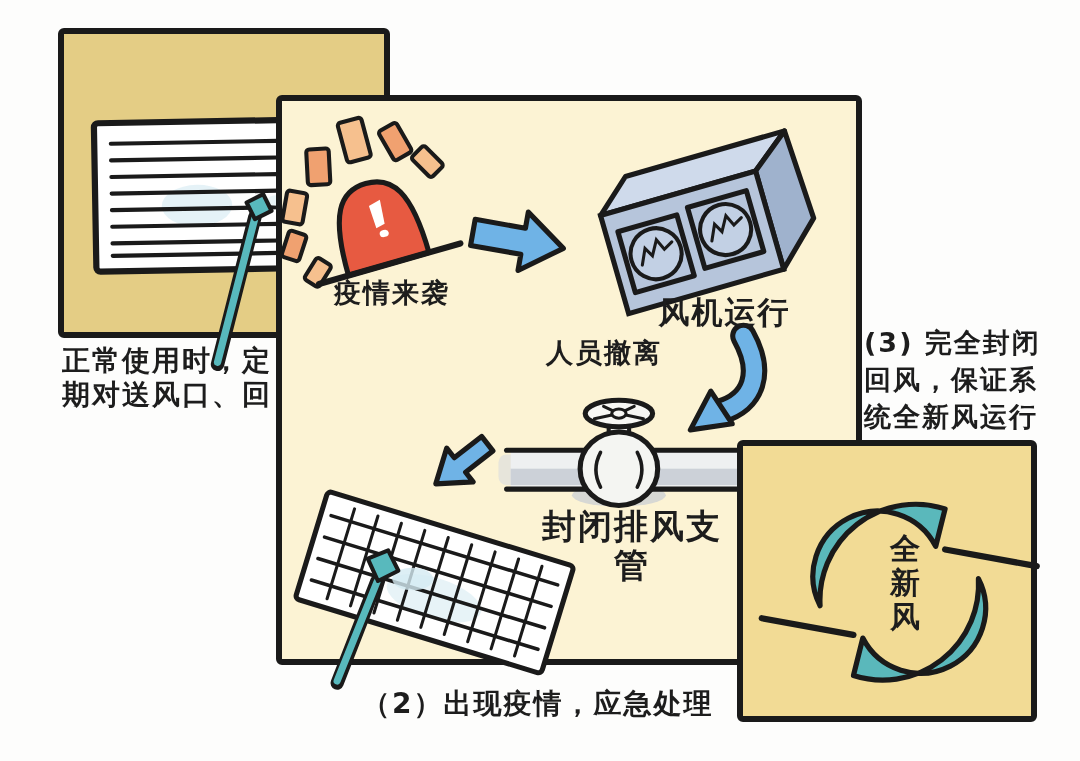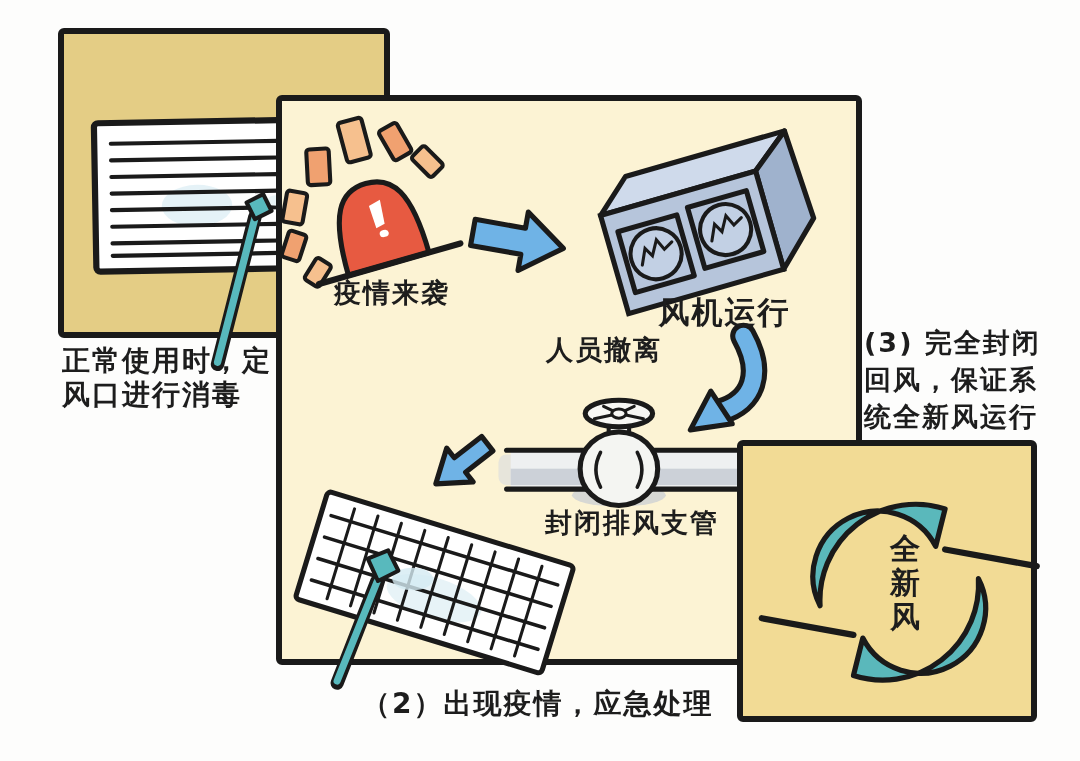--- a/index.html
+++ b/index.html
@@ -47,21 +47,21 @@
         <ellipse cx="204" cy="160" rx="8" ry="5" fill="#e8f4f6" opacity="0.9"></ellipse>
         <line x1="148" y1="318" x2="184" y2="176" stroke="#1a1a1a" stroke-width="13" stroke-linecap="round"></line>
         <line x1="148" y1="316" x2="184" y2="177" stroke="#58b9bd" stroke-width="7" stroke-linecap="round"></line>
         <polygon points="176,162 192,154 200,170 184,178" fill="#58b9bd" stroke="#1a1a1a" stroke-width="4" stroke-linejoin="round"></polygon>
       </g>
     </svg>
   </div>
 
   <div id="caption-1" class="caption">
     <div>正常使用时，定</div>
-    <div>风口进行消毒</div>
+    <div>期对送风口、回</div>
   </div>
 
   <div id="panel-emergency" class="panel" style="background:#fcf3d4;">
     <svg width="586" height="570" viewBox="0 0 574 558">
 
       <g transform="rotate(-16 100 140)">
         <g stroke="#1a1a1a" stroke-width="4" stroke-linejoin="round">
           <rect x="22" y="136" width="17" height="25" rx="3" fill="#f6c08e" transform="rotate(48 30 148)"></rect>
           <rect x="6" y="104" width="18" height="27" rx="3" fill="#f0a170" transform="rotate(34 15 117)"></rect>
           <rect x="16" y="66" width="20" height="31" rx="3" fill="#f6c08e" transform="rotate(26 26 81)"></rect>
@@ -147,22 +147,22 @@
       <g>
         <ellipse cx="128" cy="468" rx="20" ry="11" fill="#d5ebf2" opacity="0.8"></ellipse>
         <line x1="54" y1="570" x2="93" y2="470" stroke="#1a1a1a" stroke-width="13" stroke-linecap="round"></line>
         <line x1="54" y1="568" x2="93" y2="471" stroke="#58b9bd" stroke-width="7" stroke-linecap="round"></line>
         <polygon points="84,448 104,440 114,460 94,470" fill="#58b9bd" stroke="#1a1a1a" stroke-width="4" stroke-linejoin="round"></polygon>
       </g>
     </svg>
 
     <div class="lbl" style="left:30px;top:176px;width:160px;font-size:27px;">疫情来袭</div>
     <div class="lbl" style="left:350px;top:194px;width:185px;font-size:31px;">风机运行</div>
-    <div class="lbl" style="left:252px;top:236px;width:140px;font-size:27px;font-family:Liberation Mono, monospace;">人员撤离</div>
-    <div class="lbl" style="left:250px;top:406px;width:200px;font-size:27px;">封闭排风支管</div>
+    <div class="lbl" style="left:252px;top:236px;width:140px;font-size:27px;">人员撤离</div>
+    <div class="lbl" style="left:250px;top:406px;width:200px;font-size:34px;">封闭排风支管</div>
   </div>
 
   <div id="caption-2" class="caption">
     <div>（2）出现疫情，应急处理</div>
   </div>
 
   <div id="caption-3" class="caption">
     <div>(3) 完全封闭</div>
     <div>回风，保证系</div>
     <div>统全新风运行</div>

